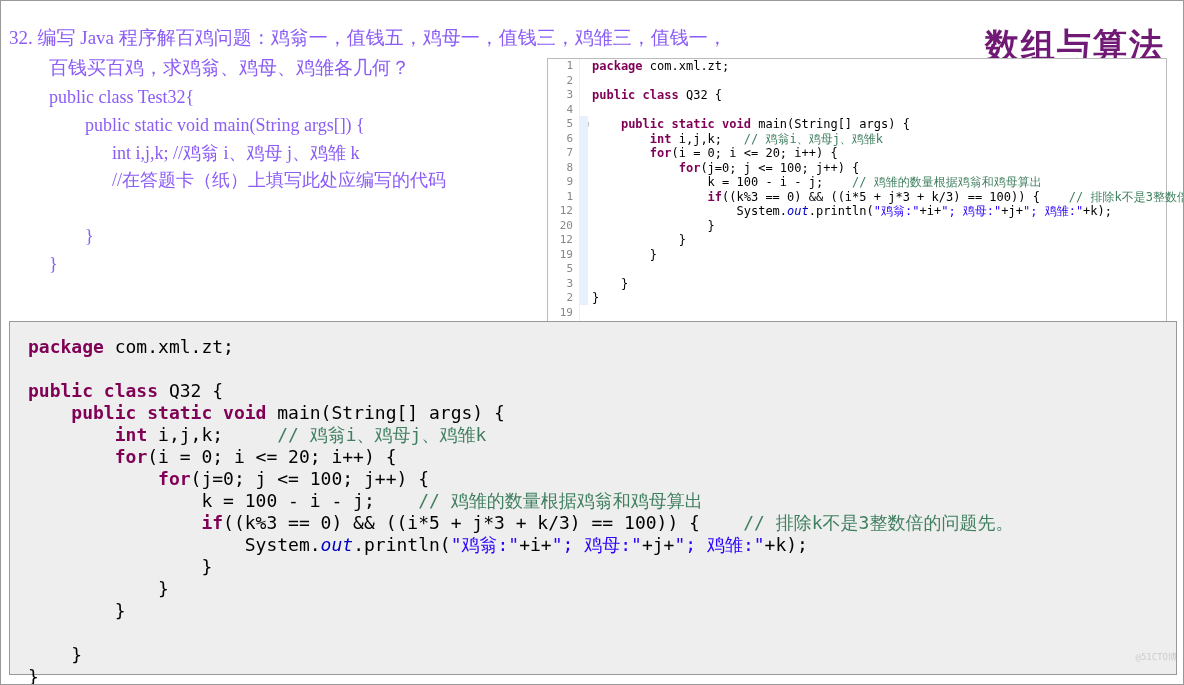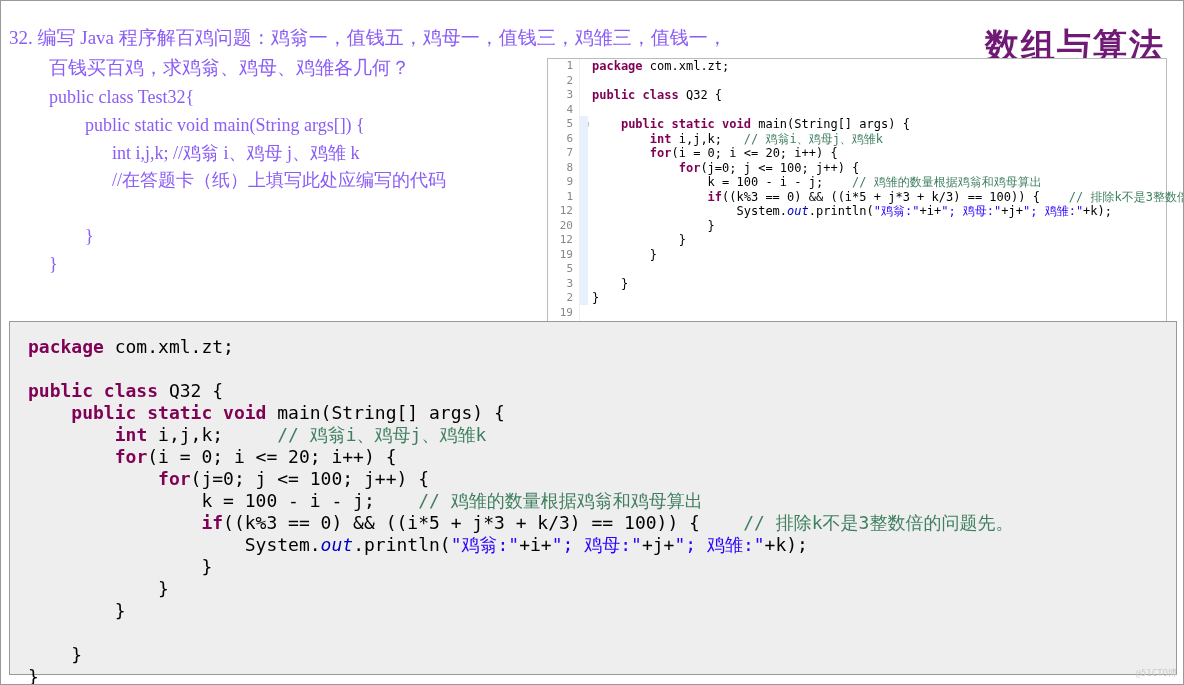--- a/index.html
+++ b/index.html
@@ -37,21 +37,21 @@
   .large-code { position: absolute; left: 8px; top: 320px; width: 1168px; height: 354px; background: #eeeeee; border: 1px solid #999; }
   .large-code pre { padding: 14px 18px; font-family: Consolas, 'Microsoft YaHei', monospace; font-size: 18px; line-height: 22px; white-space: pre; }
   .large-code .kw { color: #7f0055; font-weight: bold; }
   .large-code .cm { color: #3f7f5f; }
   .large-code .st { color: #2a00ff; }
   .large-code .fld { color: #0000c0; font-style: italic; }
   
   .icon-console { display: inline-block; width: 12px; height: 10px; border: 1px solid #8ab; background: #def; vertical-align: middle; }
   .icon-problems { display: inline-block; width: 10px; height: 10px; border-radius: 50%; background: #fff; border: 1px solid #c22; color: #c22; font-size: 8px; line-height: 9px; text-align: center; vertical-align: middle; }
   .icon-debug { display: inline-block; width: 10px; height: 10px; border: 1px solid #888; background: #fff; color: #27a; font-size: 8px; line-height: 9px; text-align: center; vertical-align: middle; }
-  .watermark { position: absolute; right: 6px; bottom: 4px; color: #ccc; font-size: 9px; }
+  .watermark { position: absolute; right: 6px; bottom: 20px; color: #ccc; font-size: 9px; }
 </style>
 </head>
 <body>
 
 <div class="question">
   <span class="qnum">32.</span>
   <span>编写 Java 程序解百鸡问题：鸡翁一，值钱五，鸡母一，值钱三，鸡雏三，值钱一，</span>
   <div class="body">百钱买百鸡，求鸡翁、鸡母、鸡雏各几何？</div>
   <div class="template">public class Test32{
         public static void main(String args[]) {

